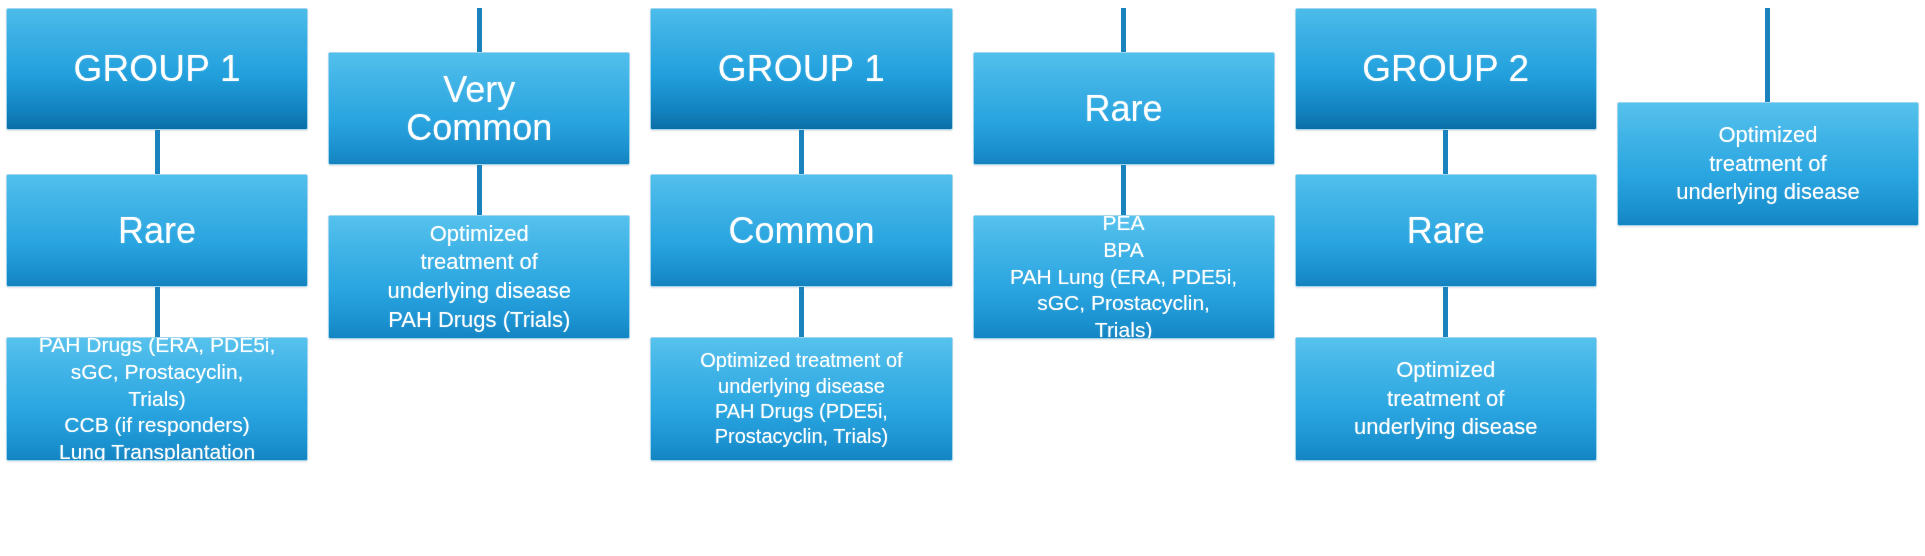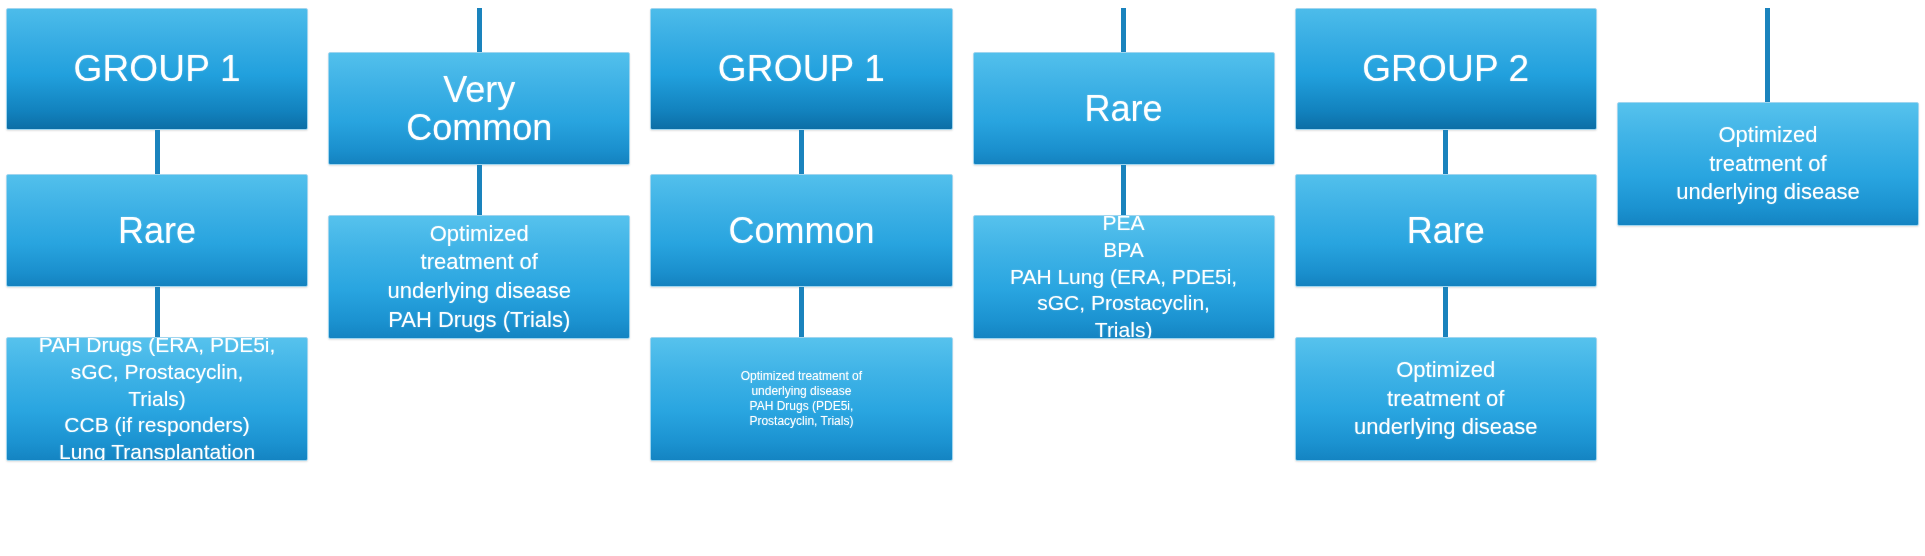--- a/index.html
+++ b/index.html
@@ -101,21 +101,21 @@
 
   
   .row-treat {
     height: 124px;
     background: linear-gradient(to bottom, #56c2ed 0%, #41b4e7 26%, #29a5e0 60%, #1b92d0 86%, #1484c2 100%);
   }
   .row-treat .label {
     font-size: 21px;
     line-height: 1.27;
   }
-  .row-treat.med .label { font-size: 12px; }
+  .row-treat.med .label { font-size: 20px; }
   .row-treat.big .label { font-size: 22px; line-height: 1.3; }
 </style>
 </head>
 <body>
 
 <div id="chart-root">
   <div class="columns">
 
     <div class="column">
       <div class="node row-head">

